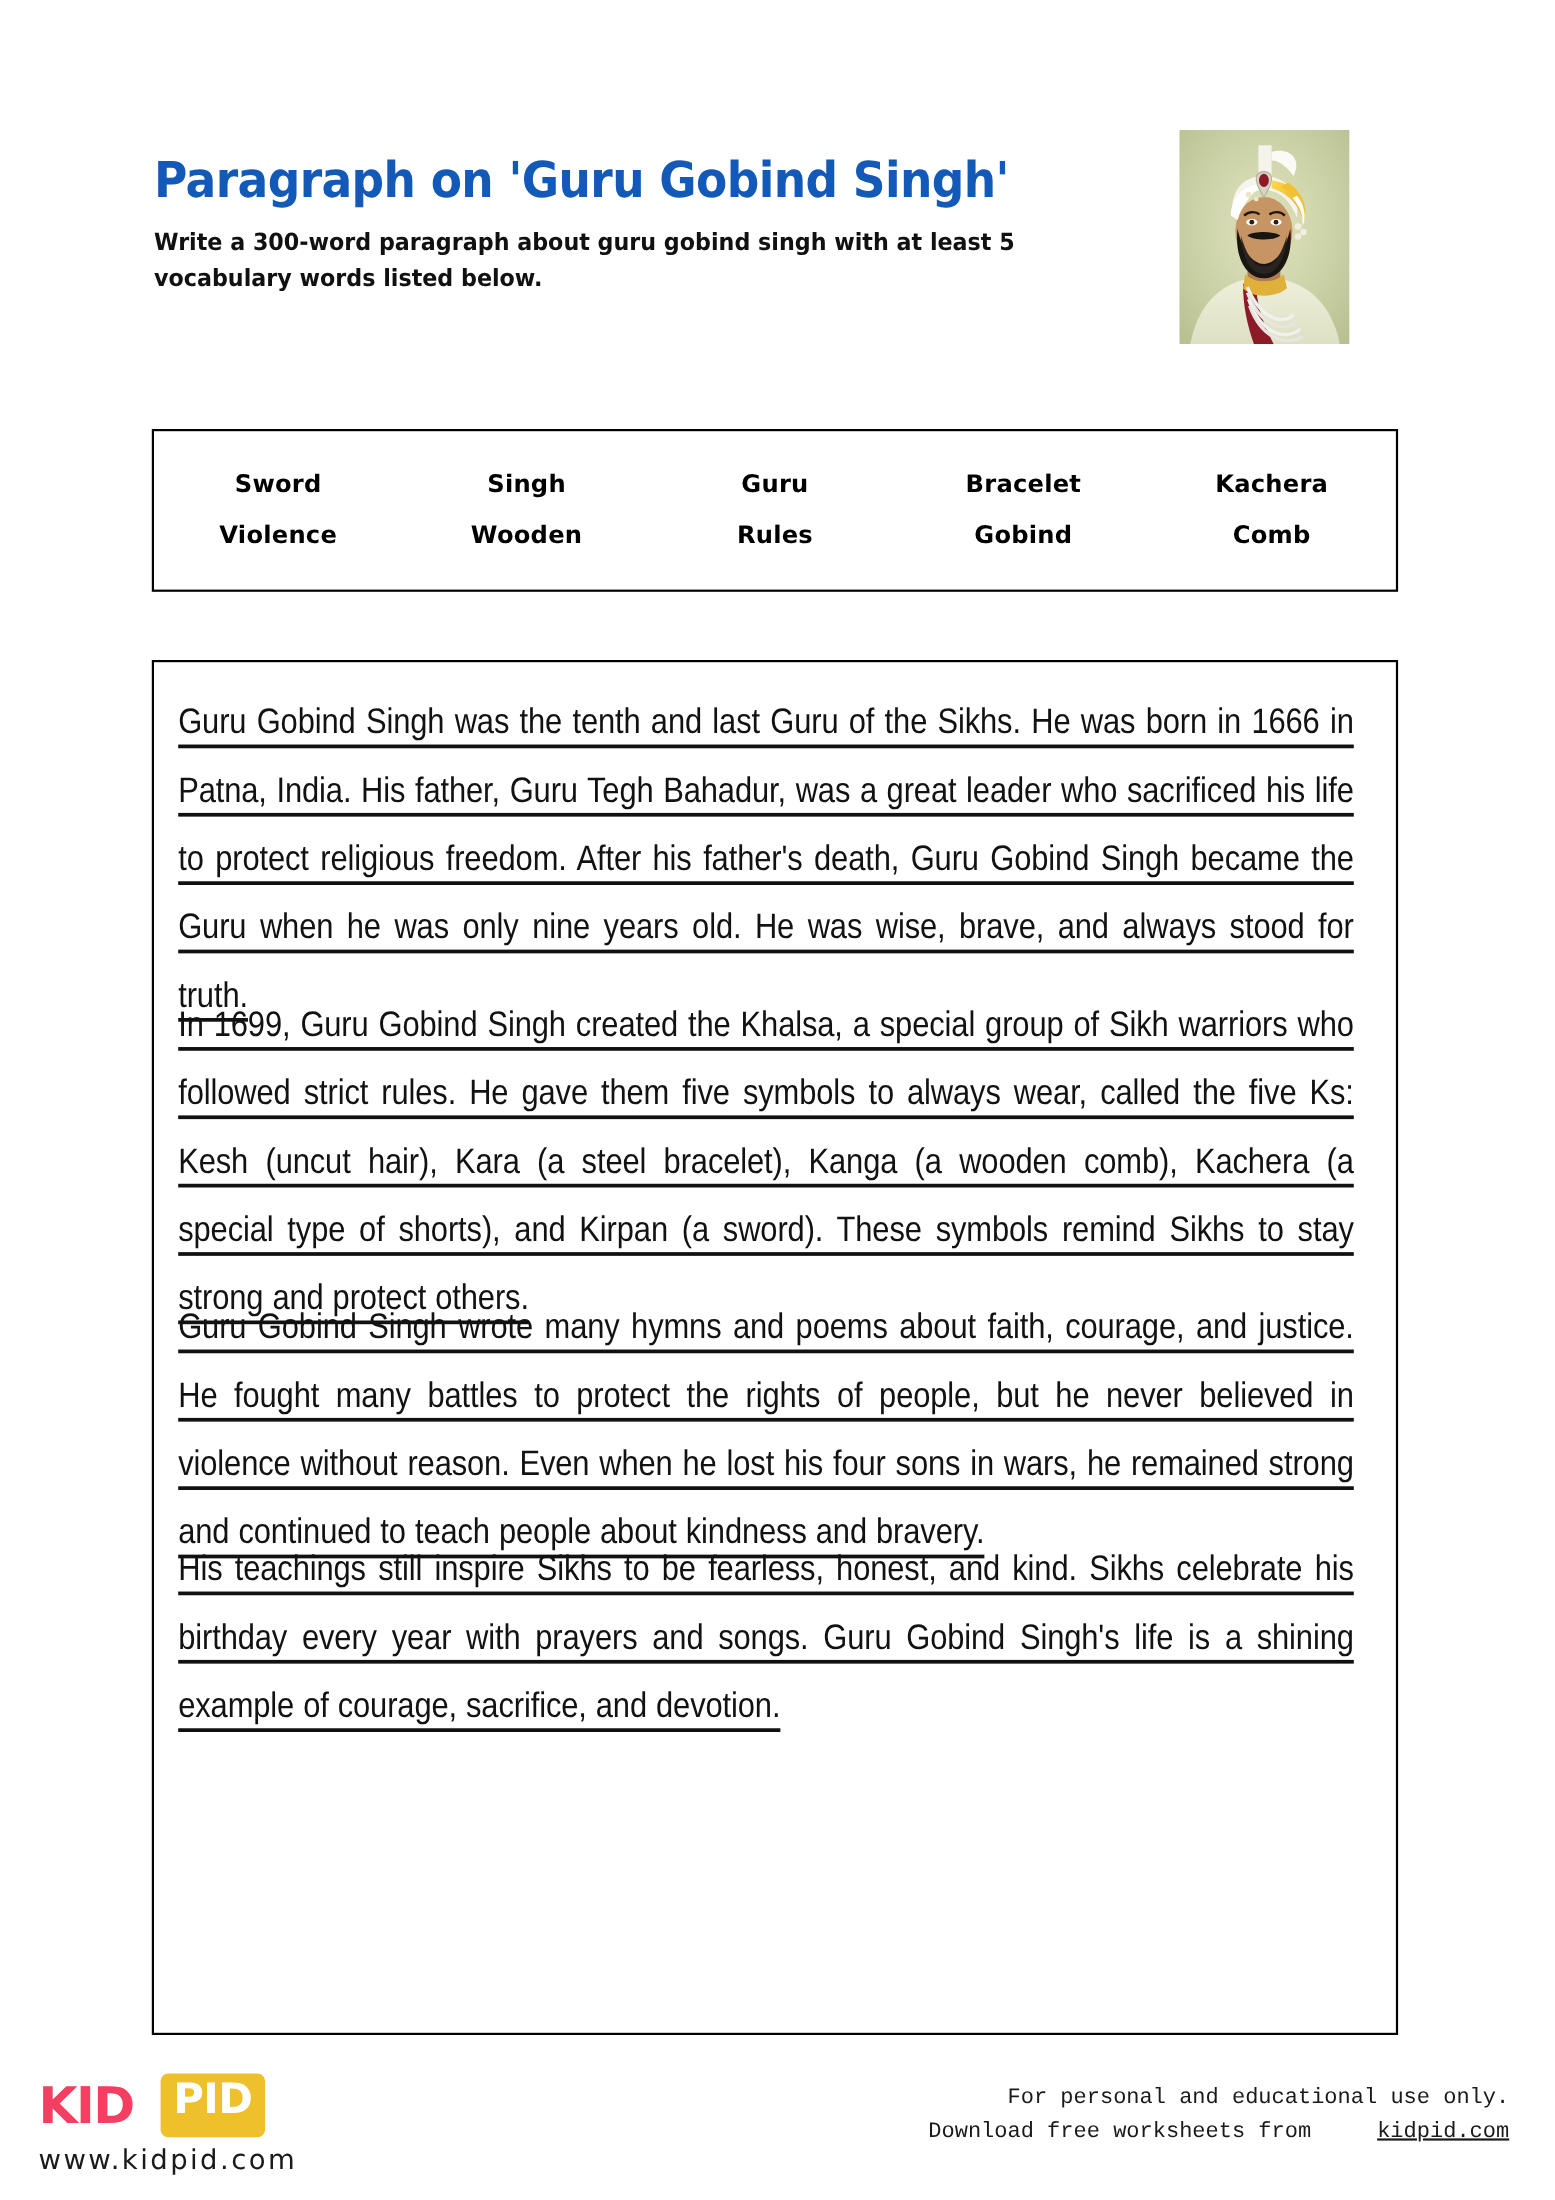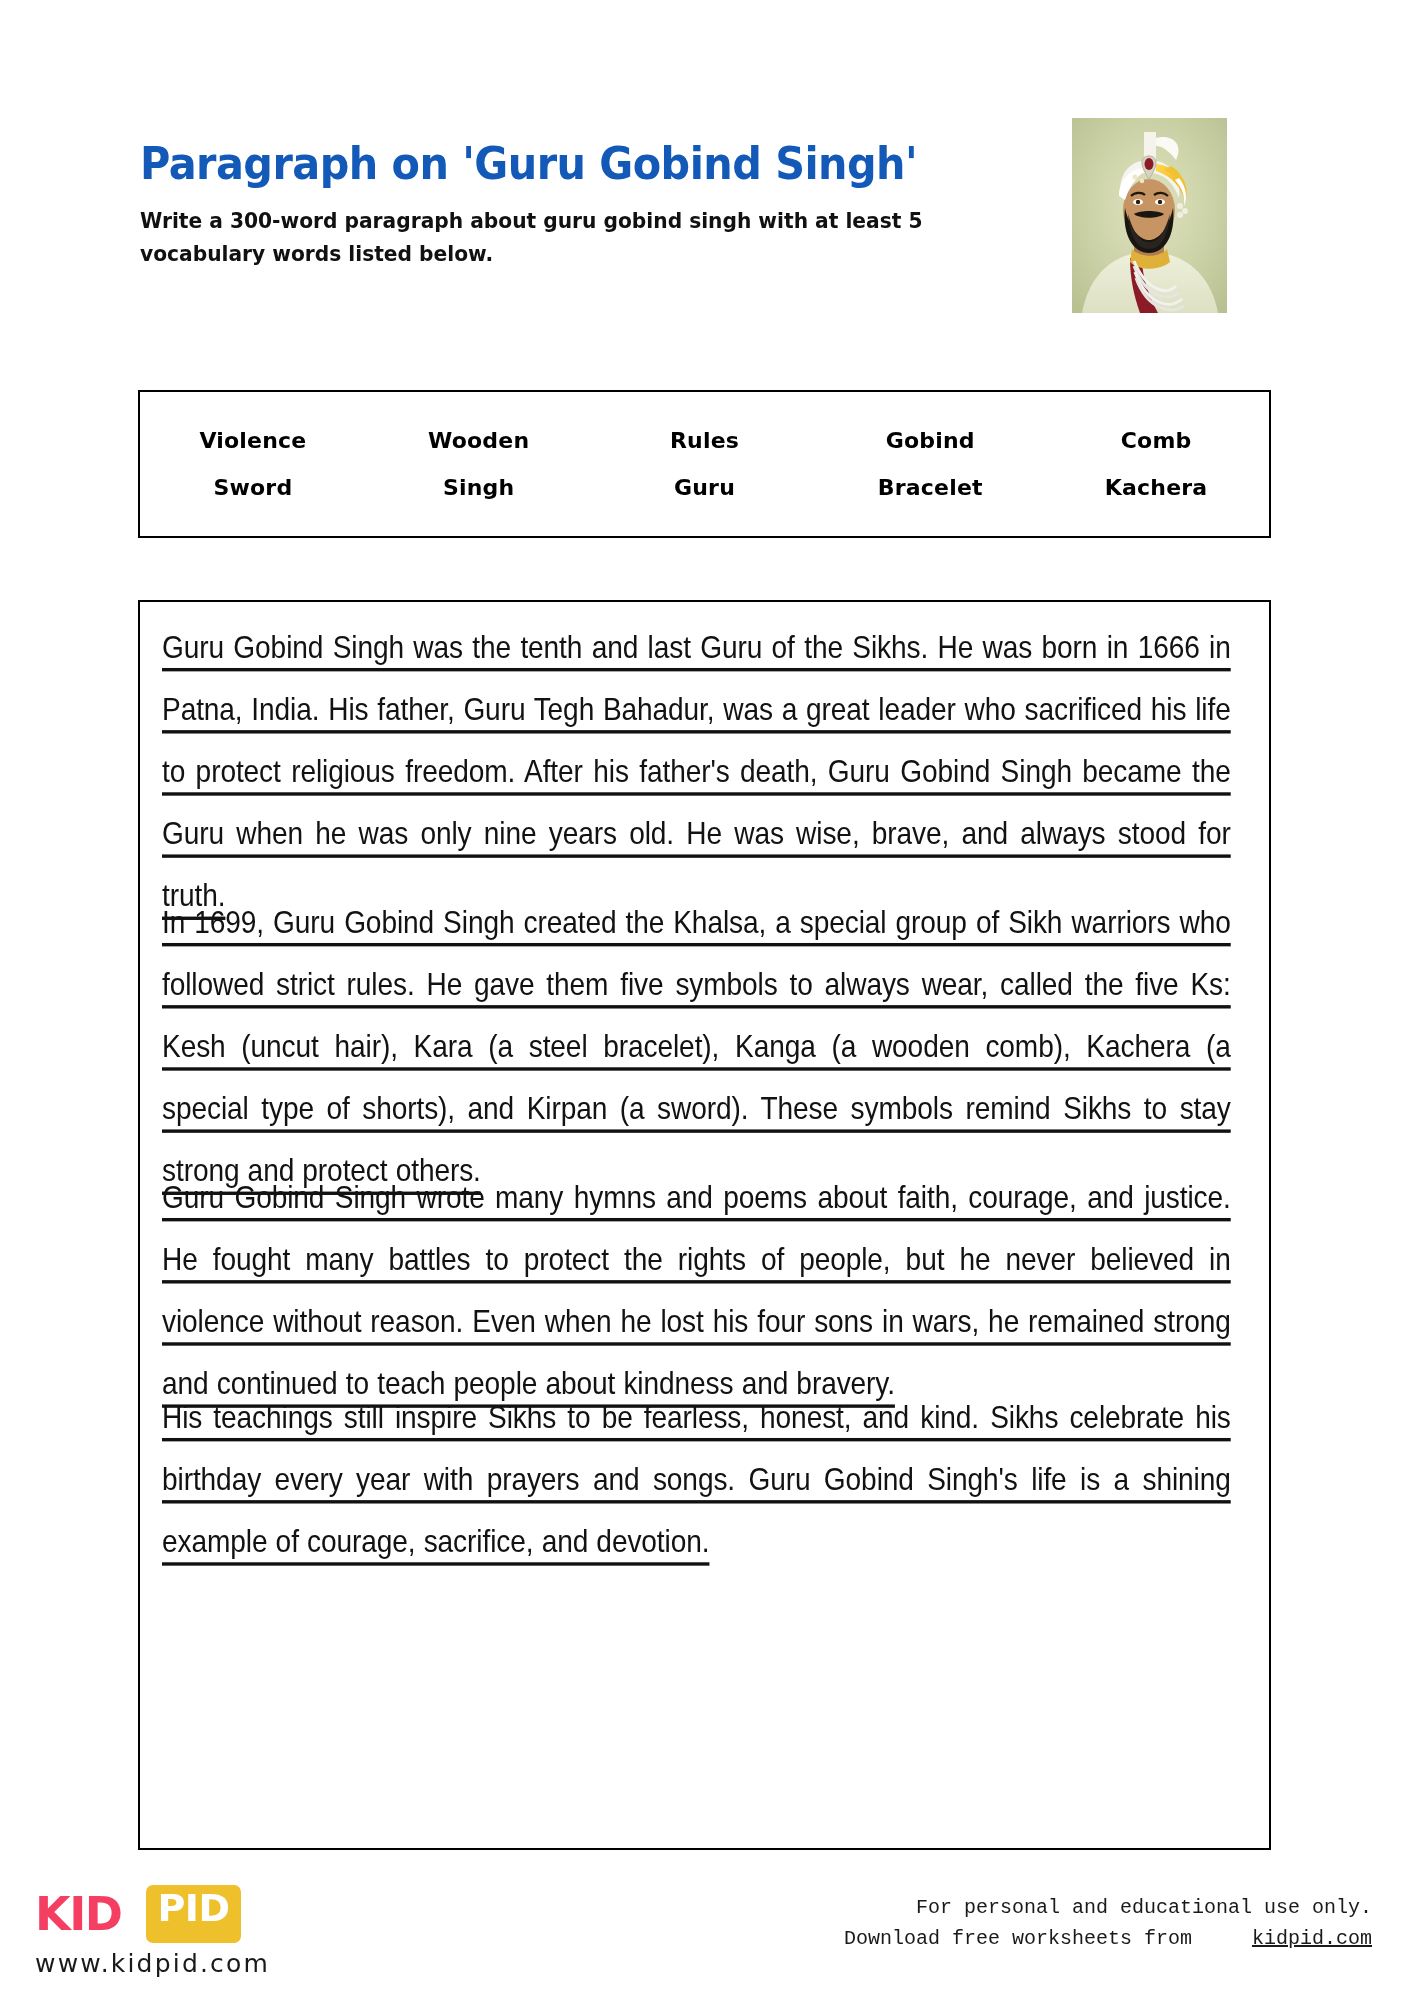--- a/index.html
+++ b/index.html
@@ -94,21 +94,21 @@
 
   
   .answer-box {
     position: absolute;
     left: 138px;
     top: 600px;
     width: 1133px;
     height: 1250px;
     border: 2.5px solid #000000;
     box-sizing: border-box;
-    padding: 14px 22px 10px 22px;
+    padding: 24px 22px 10px 22px;
   }
   .para {
     margin: 0;
     color: #121212;
     font-family: "Liberation Sans", sans-serif;
     font-size: 28.5px;
     line-height: 55px;
     text-align: justify;
     text-align-last: left;
     text-decoration: underline;
@@ -257,32 +257,32 @@
 
       <path d="M62 143 C74 172 94 178 104 168" stroke="#f1f1ee" stroke-width="3" fill="none"></path>
       <path d="M62 148 C74 179 96 185 107 174" stroke="#e6e6e0" stroke-width="3" fill="none"></path>
       <path d="M63 154 C75 187 98 192 110 181" stroke="#f1f1ee" stroke-width="3" fill="none"></path>
       <path d="M64 160 C76 193 100 196 112 188" stroke="#e6e6e0" stroke-width="3" fill="none"></path>
     </svg>
   </div>
 
   <div class="vocab-box">
     <div class="vocab-row">
+      <div class="vocab-word">Sword</div>
+      <div class="vocab-word">Singh</div>
+      <div class="vocab-word">Guru</div>
+      <div class="vocab-word">Bracelet</div>
+      <div class="vocab-word">Kachera</div>
+    </div>
+    <div class="vocab-row">
       <div class="vocab-word">Violence</div>
       <div class="vocab-word">Wooden</div>
       <div class="vocab-word">Rules</div>
       <div class="vocab-word">Gobind</div>
       <div class="vocab-word">Comb</div>
-    </div>
-    <div class="vocab-row">
-      <div class="vocab-word">Sword</div>
-      <div class="vocab-word">Singh</div>
-      <div class="vocab-word">Guru</div>
-      <div class="vocab-word">Bracelet</div>
-      <div class="vocab-word">Kachera</div>
     </div>
   </div>
 
   <div class="answer-box">
     <p class="para">Guru Gobind Singh was the tenth and last Guru of the Sikhs. He was born in 1666 in Patna, India. His father, Guru Tegh Bahadur, was a great leader who sacrificed his life to protect religious freedom. After his father's death, Guru Gobind Singh became the Guru when he was only nine years old. He was wise, brave, and always stood for truth.</p>
     <p class="para">In 1699, Guru Gobind Singh created the Khalsa, a special group of Sikh warriors who followed strict rules. He gave them five symbols to always wear, called the five Ks: Kesh (uncut hair), Kara (a steel bracelet), Kanga (a wooden comb), Kachera (a special type of shorts), and Kirpan (a sword). These symbols remind Sikhs to stay strong and protect others.</p>
     <p class="para">Guru Gobind Singh wrote many hymns and poems about faith, courage, and justice. He fought many battles to protect the rights of people, but he never believed in violence without reason. Even when he lost his four sons in wars, he remained strong and continued to teach people about kindness and bravery.</p>
     <p class="para">His teachings still inspire Sikhs to be fearless, honest, and kind. Sikhs celebrate his birthday every year with prayers and songs. Guru Gobind Singh's life is a shining example of courage, sacrifice, and devotion.</p>
   </div>
 

